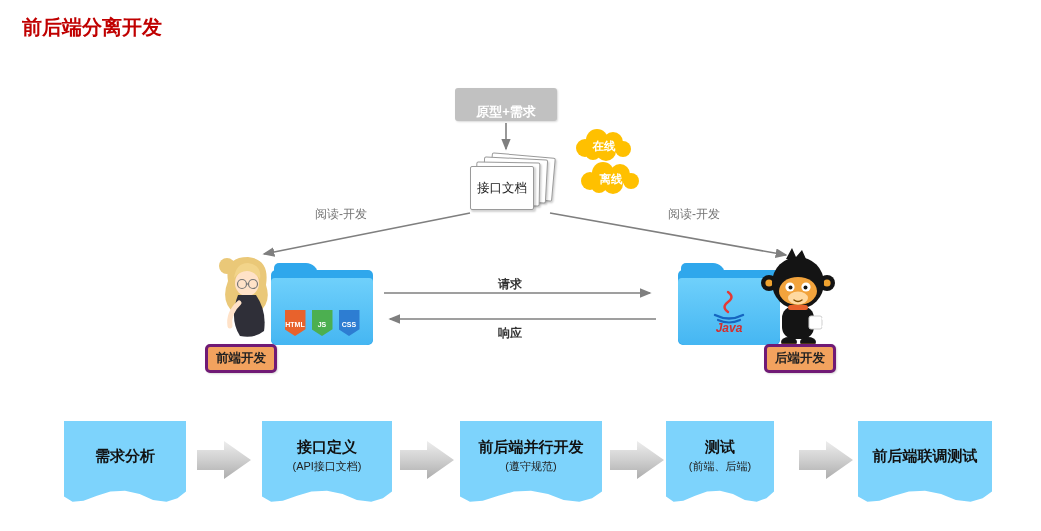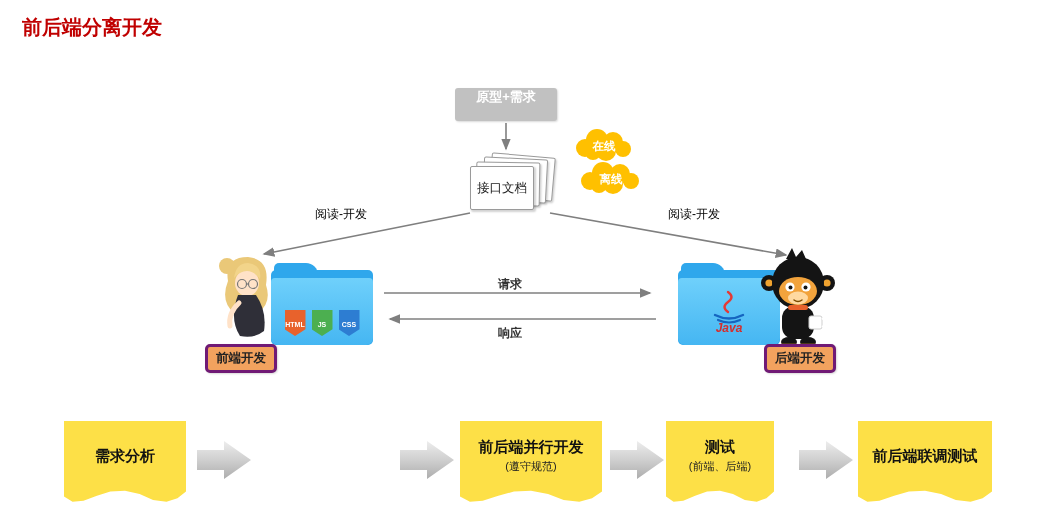--- a/index.html
+++ b/index.html
@@ -9,39 +9,39 @@
     padding-left:44px;
   }
   
   .page-title{position:absolute;left:22px;top:14px;margin:0;font-size:20px;font-weight:bold;color:#C00000;}
 
   
   .overlay{position:absolute;left:0;top:0;pointer-events:none;}
 
   
   .gray-box{position:absolute;left:455px;top:88px;width:102px;height:33px;background:#c1c1c1;
-    border-radius:3px;display:flex;align-items:flex-start;justify-content:center;
+    border-radius:3px;display:flex;align-items:flex-end;justify-content:center;
     color:#fff;font-size:13px;font-weight:bold;box-shadow:1px 1px 2px rgba(0,0,0,.15);}
 
   
   .papers{position:absolute;left:470px;top:155px;width:88px;height:60px;}
   .paper{position:absolute;width:64px;height:44px;background:#fff;border:1.4px solid #9a9a9a;
     border-radius:2px;box-shadow:1.5px 1.5px 2px rgba(0,0,0,.18);box-sizing:border-box;}
   .paper.p1{left:20px;top:0;transform:rotate(5deg);}
   .paper.p2{left:13px;top:3px;transform:rotate(3deg);}
   .paper.p3{left:6px;top:7px;transform:rotate(1deg);}
   .paper.front{left:0;top:11px;display:flex;align-items:center;justify-content:center;
     font-size:12.5px;font-weight:normal;color:#222;}
 
   
   .cloud{position:absolute;}
   .cloud text{fill:#fff;font-size:11.5px;font-weight:bold;font-family:"Liberation Sans",sans-serif;}
 
   
-  .edge-label{position:absolute;font-size:12px;color:#000000;}
+  .edge-label{position:absolute;font-size:12px;color:#737373;}
   .edge-label.bold{font-weight:bold;color:#333;}
 
   
   .folder{position:absolute;width:102px;height:82px;}
   .f-tab{position:absolute;left:3px;top:0;width:44px;height:15px;background:#2fa7ec;border-radius:5px 12px 0 0;}
   .f-back{position:absolute;left:0;right:0;top:7px;bottom:0;background:#2fa7ec;border-radius:5px;}
   .f-front{position:absolute;left:0;right:0;top:15px;bottom:0;border-radius:4px 4px 7px 7px;
     background:linear-gradient(180deg,#6fd0fb,#45b6f2);display:flex;justify-content:center;gap:6px;}
   .f-front.badges{align-items:flex-end;padding-bottom:9px;box-sizing:border-box;}
   .f-front.center{align-items:center;}
@@ -54,21 +54,21 @@
 
   
   .role-badge{position:absolute;height:23px;background:#F2A25E;border:3px solid #701a75;border-radius:5px;
     display:flex;align-items:center;justify-content:center;font-size:12.5px;font-weight:600;color:#222;
     box-shadow:1px 1px 2px rgba(0,0,0,.15);}
 
   
   .char{position:absolute;}
 
   
-  .step{position:absolute;top:421px;height:84px;background:#fde047;box-sizing:border-box;
+  .step{position:absolute;top:421px;height:84px;background:#7dd3fc;box-sizing:border-box;
     display:flex;flex-direction:column;align-items:center;justify-content:center;padding-bottom:14px;
     clip-path:polygon(0 0,100% 0,100% 84%,93% 92%,84% 96%,73% 94%,62% 87%,50% 83%,38% 84%,27% 89%,16% 95%,7% 96%,0 90%);}
   .step-title{font-size:15px;font-weight:bold;color:#111;white-space:nowrap;}
   .step-sub{font-size:11px;color:#222;margin-top:2px;white-space:nowrap;}
 
   .chev{position:absolute;top:441px;width:54px;height:38px;
     background:linear-gradient(180deg,#ededed 0%,#cfcfcf 50%,#adadad 100%);
     clip-path:polygon(0 24%,50% 24%,50% 0,100% 50%,50% 100%,50% 76%,0 76%);}
 </style>
 </head>
@@ -195,20 +195,24 @@
   </svg>
 
   <div class="role-badge" style="left:764px;top:344px;width:66px;">后端开发</div>
 
   <div class="step" style="left:64px;width:122px;">
     <div class="step-title">需求分析</div>
 
   </div>
   <div class="chev" style="left:197px;"></div>
 
+  <div class="step" style="left:262px;width:130px;">
+    <div class="step-title">接口定义</div>
+    <div class="step-sub">(API接口文档)</div>
+  </div>
   <div class="chev" style="left:400px;"></div>
 
   <div class="step" style="left:460px;width:142px;">
     <div class="step-title">前后端并行开发</div>
     <div class="step-sub">(遵守规范)</div>
   </div>
   <div class="chev" style="left:610px;"></div>
 
   <div class="step" style="left:666px;width:108px;">
     <div class="step-title">测试</div>

